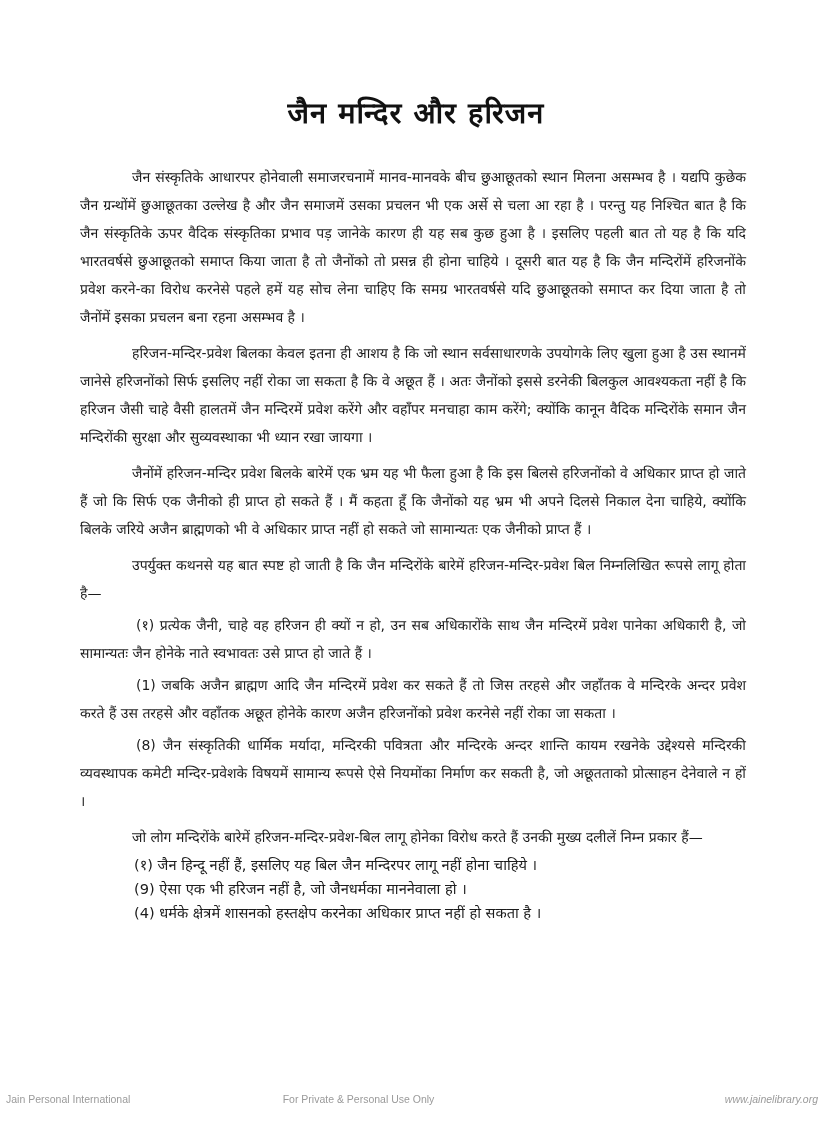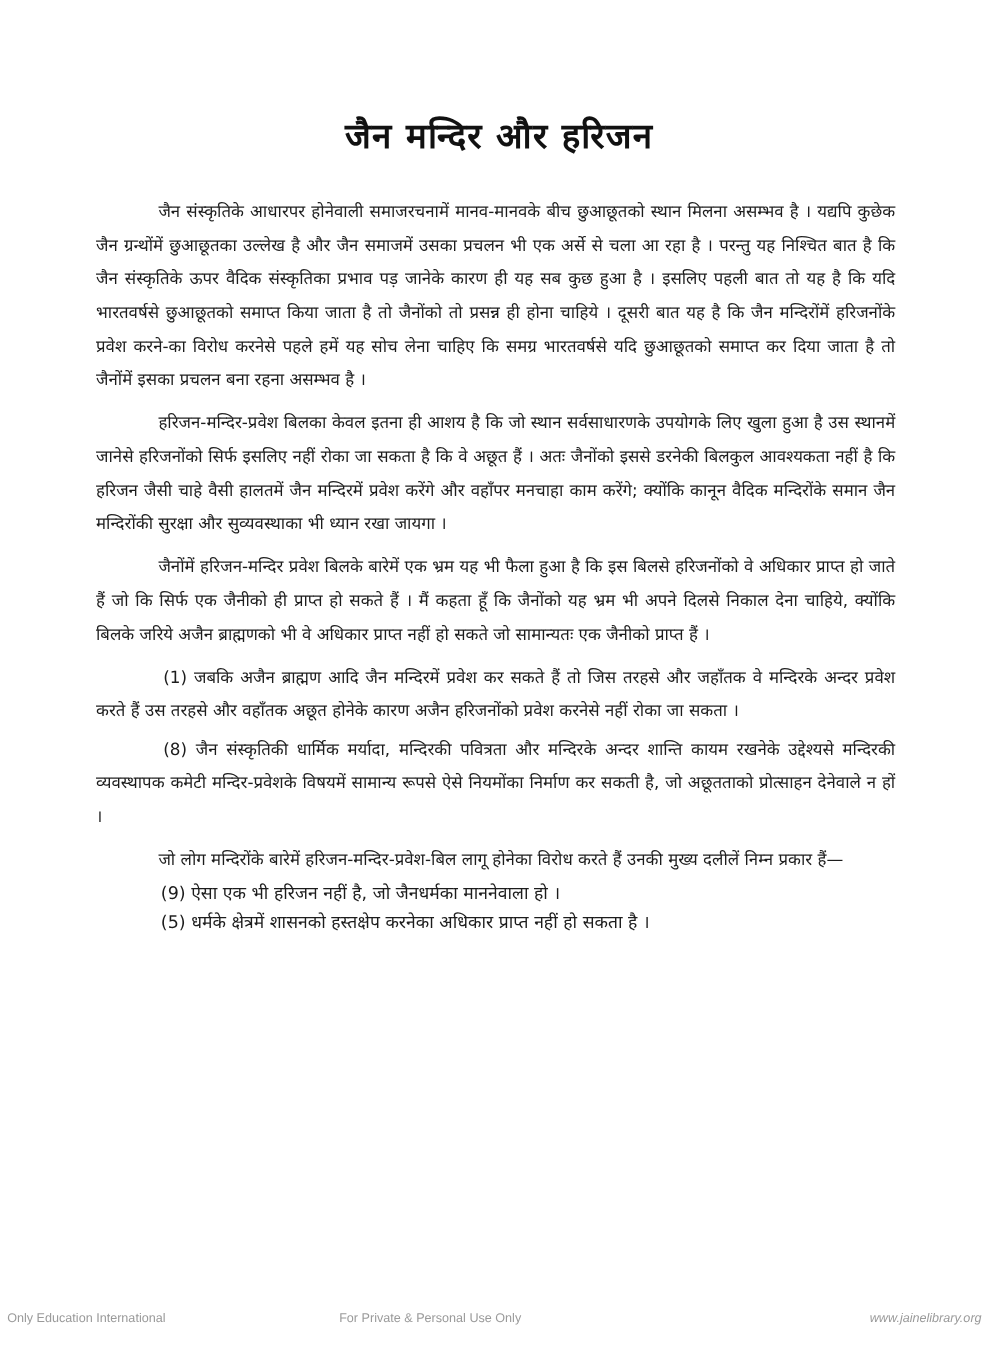--- a/index.html
+++ b/index.html
@@ -81,28 +81,31 @@
 </head>
 <body>
 
 <div class="page">
   <div class="title">जैन मन्दिर और हरिजन</div>
 
   <div class="body">
     <p class="para">जैन संस्कृतिके आधारपर होनेवाली समाजरचनामें मानव-मानवके बीच छुआछूतको स्थान मिलना असम्भव है । यद्यपि कुछेक जैन ग्रन्थोंमें छुआछूतका उल्लेख है और जैन समाजमें उसका प्रचलन भी एक अर्से से चला आ रहा है । परन्तु यह निश्चित बात है कि जैन संस्कृतिके ऊपर वैदिक संस्कृतिका प्रभाव पड़ जानेके कारण ही यह सब कुछ हुआ है । इसलिए पहली बात तो यह है कि यदि भारतवर्षसे छुआछूतको समाप्त किया जाता है तो जैनोंको तो प्रसन्न ही होना चाहिये । दूसरी बात यह है कि जैन मन्दिरोंमें हरिजनोंके प्रवेश करने-का विरोध करनेसे पहले हमें यह सोच लेना चाहिए कि समग्र भारतवर्षसे यदि छुआछूतको समाप्त कर दिया जाता है तो जैनोंमें इसका प्रचलन बना रहना असम्भव है ।</p>
     <p class="para">हरिजन-मन्दिर-प्रवेश बिलका केवल इतना ही आशय है कि जो स्थान सर्वसाधारणके उपयोगके लिए खुला हुआ है उस स्थानमें जानेसे हरिजनोंको सिर्फ इसलिए नहीं रोका जा सकता है कि वे अछूत हैं । अतः जैनोंको इससे डरनेकी बिलकुल आवश्यकता नहीं है कि हरिजन जैसी चाहे वैसी हालतमें जैन मन्दिरमें प्रवेश करेंगे और वहाँपर मनचाहा काम करेंगे; क्योंकि कानून वैदिक मन्दिरोंके समान जैन मन्दिरोंकी सुरक्षा और सुव्यवस्थाका भी ध्यान रखा जायगा ।</p>
     <p class="para">जैनोंमें हरिजन-मन्दिर प्रवेश बिलके बारेमें एक भ्रम यह भी फैला हुआ है कि इस बिलसे हरिजनोंको वे अधिकार प्राप्त हो जाते हैं जो कि सिर्फ एक जैनीको ही प्राप्त हो सकते हैं । मैं कहता हूँ कि जैनोंको यह भ्रम भी अपने दिलसे निकाल देना चाहिये, क्योंकि बिलके जरिये अजैन ब्राह्मणको भी वे अधिकार प्राप्त नहीं हो सकते जो सामान्यतः एक जैनीको प्राप्त हैं ।</p>
+    <p class="para" style="margin-bottom:4px;">उपर्युक्त कथनसे यह बात स्पष्ट हो जाती है कि जैन मन्दिरोंके बारेमें हरिजन-मन्दिर-प्रवेश बिल निम्नलिखित रूपसे लागू होता है—</p>
+    <p class="para numbered" style="margin-bottom:4px;">(१) प्रत्येक जैनी, चाहे वह हरिजन ही क्यों न हो, उन सब अधिकारोंके साथ जैन मन्दिरमें प्रवेश पानेका अधिकारी है, जो सामान्यतः जैन होनेके नाते स्वभावतः उसे प्राप्त हो जाते हैं ।</p>
     <p class="para numbered" style="margin-bottom:4px;">(1) जबकि अजैन ब्राह्मण आदि जैन मन्दिरमें प्रवेश कर सकते हैं तो जिस तरहसे और जहाँतक वे मन्दिरके अन्दर प्रवेश करते हैं उस तरहसे और वहाँतक अछूत होनेके कारण अजैन हरिजनोंको प्रवेश करनेसे नहीं रोका जा सकता ।</p>
     <p class="para numbered">(8) जैन संस्कृतिकी धार्मिक मर्यादा, मन्दिरकी पवित्रता और मन्दिरके अन्दर शान्ति कायम रखनेके उद्देश्यसे मन्दिरकी व्यवस्थापक कमेटी मन्दिर-प्रवेशके विषयमें सामान्य रूपसे ऐसे नियमोंका निर्माण कर सकती है, जो अछूतताको प्रोत्साहन देनेवाले न हों ।</p>
     <p class="para" style="margin-bottom:2px;">जो लोग मन्दिरोंके बारेमें हरिजन-मन्दिर-प्रवेश-बिल लागू होनेका विरोध करते हैं उनकी मुख्य दलीलें निम्न प्रकार हैं—</p>
 
     <ul class="list">
+      <li>(१) जैन हिन्दू नहीं हैं, इसलिए यह बिल जैन मन्दिरपर लागू नहीं होना चाहिये ।</li>
       <li>(9) ऐसा एक भी हरिजन नहीं है, जो जैनधर्मका माननेवाला हो ।</li>
-      <li>(5) धर्मके क्षेत्रमें शासनको हस्तक्षेप करनेका अधिकार प्राप्त नहीं हो सकता है ।</li>
+      <li>(4) धर्मके क्षेत्रमें शासनको हस्तक्षेप करनेका अधिकार प्राप्त नहीं हो सकता है ।</li>
     </ul>
   </div>
 
   <div class="footer">
-    <span class="left">Only Education International</span>
+    <span class="left">Jain Personal International</span>
     <span class="center">For Private &amp; Personal Use Only</span>
     <span class="right">www.jainelibrary.org</span>
   </div>
 </div>
 
 </body></html>

